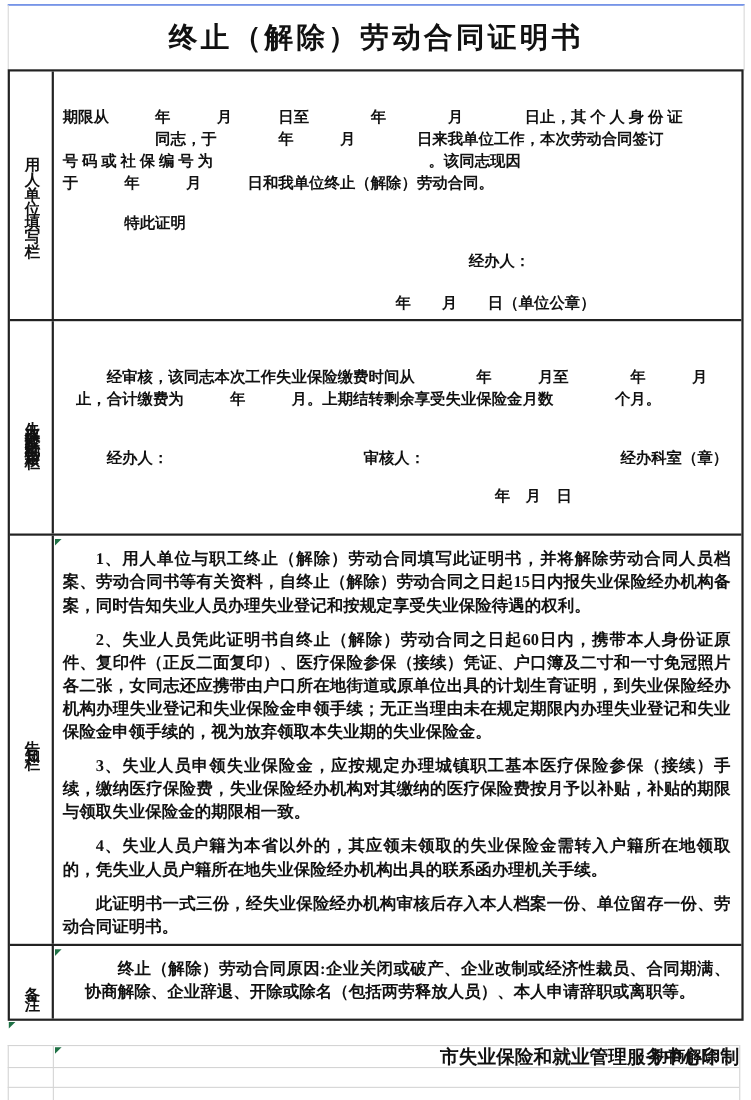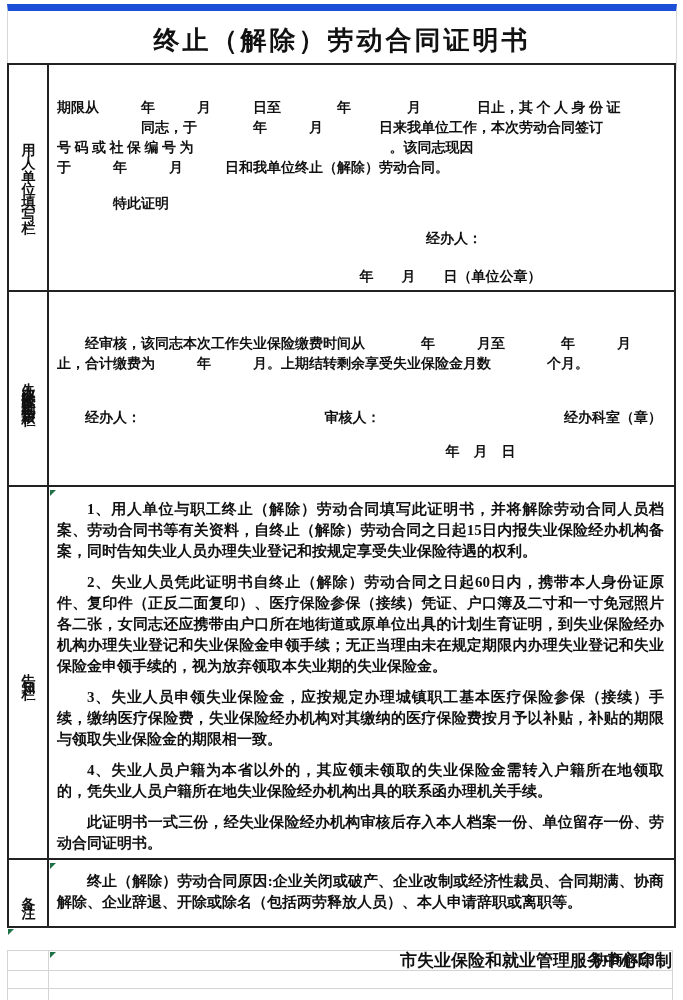--- a/index.html
+++ b/index.html
@@ -8,21 +8,21 @@
     width: 683px; height: 1000px;
     background:#ffffff;
     font-family: "Liberation Serif", "DejaVu Serif", serif;
     font-weight: bold;
     color: #111111;
     overflow: hidden;
   }
   
   .title-box {
     position: absolute; left: 7px; top: 4px; width: 668px; height: 59px;
-    border-top: 7px solid #1d4ed8; border-left: 1px solid #d8d8d8; border-right: 1px solid #d8d8d8;
+    border-top: 1px solid #1d4ed8; border-left: 1px solid #d8d8d8; border-right: 1px solid #d8d8d8;
     display: flex; align-items: center; justify-content: center;
   }
   .title-box h1 { margin: 0; font-size: 26px; letter-spacing: 3px; font-weight: bold; }
   
   .form-table {
     position: absolute; left: 7px; top: 63px; width: 669px; height: 865px;
     border: 2px solid #222222;
     box-sizing: border-box;
     display: flex; flex-direction: column;
   }
@@ -42,28 +42,28 @@
   .ls-c { letter-spacing: 7px; }
   .ls-d { letter-spacing: 7px; }
   .content-cell { flex: 1; box-sizing: border-box; position: relative; }
   .txt { font-size: 14px; line-height: 20px; white-space: pre-wrap; }
   
   .s1 { padding: 33px 12px 0 8px; }
   .s1-cert { margin-top: 16px; }
   .s1-agent { margin-top: 15px; margin-left: 61%; }
   .s1-date { margin-top: 18px; margin-left: 50%; }
   
-  .s2 { padding: 42px 10px 0 8px; }
+  .s2 { padding: 42px 10px 0 20px; }
   .s2-names { display: flex; justify-content: space-between; margin-top: 34px; padding-right: 2px; }
   .s2-date { margin-top: 14px; margin-left: 64%; }
   
   .s3 { padding: 12px 10px 0 8px; }
   .s3 p { margin: 0 0 10px 0; font-size: 15px; line-height: 21px; text-indent: 2em; text-align: justify; }
   
-  .s4 { padding: 11px 10px 12px 8px; }
+  .s4 { padding: 11px 10px 12px 8px; margin-left: 20px; }
   .s4 p { margin: 0; font-size: 15px; line-height: 21px; text-indent: 2em; text-align: justify; }
   
   .gridline-h { position: absolute; height: 1px; background: #d4d4d4; }
   .gridline-v { position: absolute; width: 1px; background: #d4d4d4; }
   .footer-row {
     position: absolute; left: 48px; top: 950px; width: 624px; height: 20px;
     display: flex; align-items: center;
   }
   .footer-center { flex: 1; text-align: right; font-size: 17px; }
   .footer-phone { position: absolute; right: 15px; top: 951px; font-size: 15px; }

